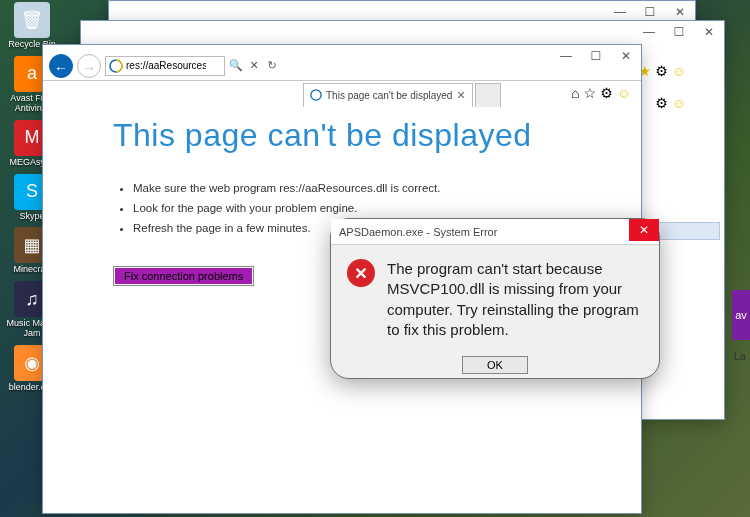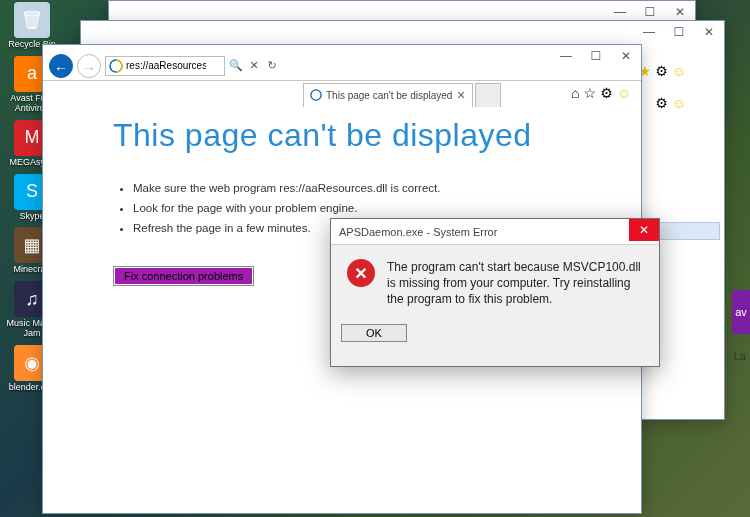--- a/index.html
+++ b/index.html
@@ -34,25 +34,25 @@
   .ie-body h1 { color:#2a8dd4; font-weight:300; font-size:32px; margin-bottom:28px; letter-spacing:.5px; }
   .ie-body ul { list-style:disc; padding-left:20px; }
   .ie-body li { font-size:11.5px; margin-bottom:8px; color:#333; }
   .fixbtn { margin-top:24px; border:1px solid #888; background:#a21caf; padding:3px 10px; font-size:11px; cursor:pointer; box-shadow: inset 0 0 0 1px #fff; }
   
   .dlg { position:absolute; border:1px solid #707070; background:#f0f0f0; box-shadow: 0 6px 24px rgba(0,0,0,.35); z-index:50; }
   .dlg-title { height:26px; background:#fff; border-bottom:1px solid #d0d0d0; display:flex; align-items:center; padding-left:8px; font-size:11px; color:#444; }
   .dlg-close { position:absolute; right:0; top:0; width:30px; height:22px; background:#e81123; color:#fff; display:flex; align-items:center; justify-content:center; font-size:12px; cursor:pointer; }
   .dlg-body { display:flex; gap:12px; padding:14px 16px 10px 16px; }
   .erricon { width:28px; height:28px; border-radius:50%; background:#d8232a; display:flex; align-items:center; justify-content:center; color:#fff; font-weight:bold; font-size:16px; flex-shrink:0; }
-  .dlg-msg { font-size:12px; color:#222; line-height:1.35; }
-  .dlg-btns { display:flex; justify-content:flex-start; padding:6px 10px 24px; }
+  .dlg-msg { font-size:15px; color:#222; line-height:1.35; }
+  .dlg-btns { display:flex; justify-content:center; padding:6px 10px 4px; }
   .okbtn { border:1px solid #888; background:#e8e8e8; padding:2px 24px; font-size:11px; cursor:pointer; }
   
-  .avw { position:absolute; right:0; top:290px; width:18px; height:44px; background:#7a1fa2; color:#fff; display:flex; align-items:center; justify-content:center; font-size:11px; z-index:1; }
+  .avw { position:absolute; right:0; top:290px; width:18px; height:50px; background:#7a1fa2; color:#fff; display:flex; align-items:center; justify-content:center; font-size:11px; z-index:1; }
   .lbl-la { position:absolute; right:4px; top:350px; color:#333; font-size:11px; z-index:1; }
   
   .shadowbox { position:absolute; background:#dce8f5; border:1px solid #b3c9e2; height:18px; padding:0 6px; font-size:10px; color:#6a7a8a; display:flex; align-items:center; }
 </style>
 </head>
 <body>
 
 <div class="desktop-icons">
   <div class="di">
       <div class="ic" style="background:#c0d4e4">🗑</div>
@@ -160,21 +160,21 @@
       <li>Make sure the web program res://aaResources.dll is correct.</li>
       <li>Look for the page with your problem engine.</li>
       <li>Refresh the page in a few minutes.</li>
     </ul>
     <button class="fixbtn">Fix connection problems</button>
   </div>
 </div>
 
 <div class="shadowbox" style="left:604px; top:222px; width:116px;"></div>
 
-<div class="dlg" style="left:330px; top:218px; width:330px;">
+<div class="dlg" style="left:330px; top:218px; width:330px;border-radius:19px;">
   <div class="dlg-title">
     <span>APSDaemon.exe - System Error</span>
   </div>
   <div class="dlg-close">✕</div>
   <div class="dlg-body">
     <div class="erricon">✕</div>
     <div class="dlg-msg">The program can't start because MSVCP100.dll is missing from your computer. Try reinstalling the program to fix this problem.</div>
   </div>
   <div class="dlg-btns">
     <button class="okbtn">OK</button>

